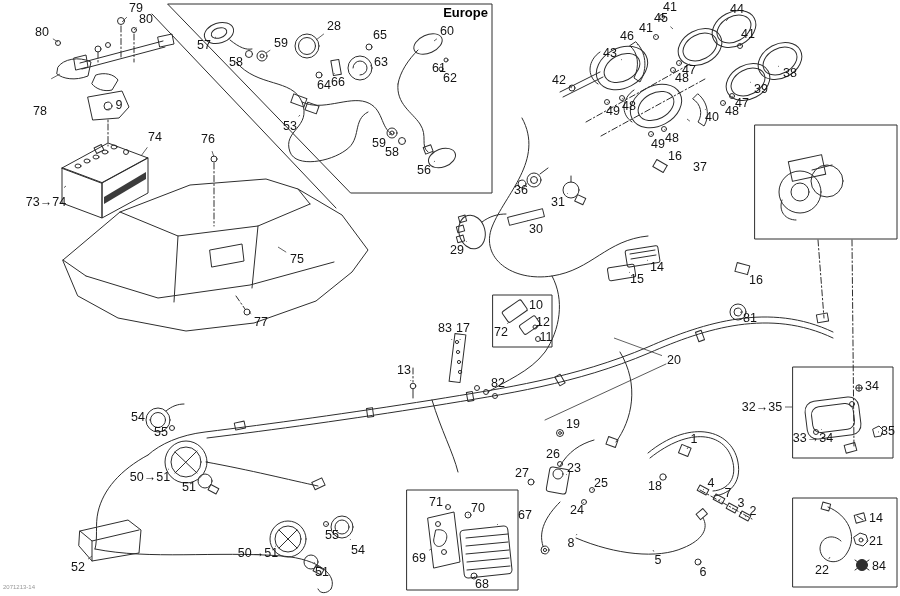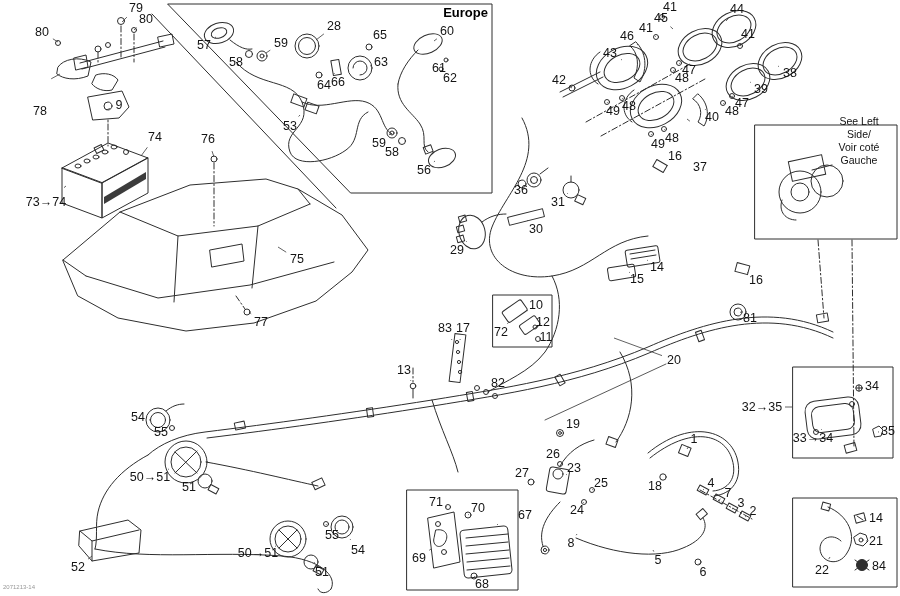--- a/index.html
+++ b/index.html
@@ -521,21 +521,17 @@
       <div class="callout" style="left: 189px; top: 487px;">51</div>
       <div class="callout" style="left: 78px; top: 567px;">52</div>
       <div class="callout" style="left: 258px; top: 553px;">50→51</div>
       <div class="callout" style="left: 322px; top: 572px;">51</div>
       <div class="callout" style="left: 332px; top: 535px;">55</div>
       <div class="callout" style="left: 358px; top: 550px;">54</div>
     </div>
 
 <div class="box-label-europe">Europe</div>
 
-<div class="see-label">
-  <div>See Left Side/</div>
-  <div>Voir coté Gauche</div>
+
+
+<div class="drawing-number">2071213-14</div>
+
 </div>
 
-
-<div class="drawing-number">2071213-14</div>
-
-</div>
-
 </body></html>

